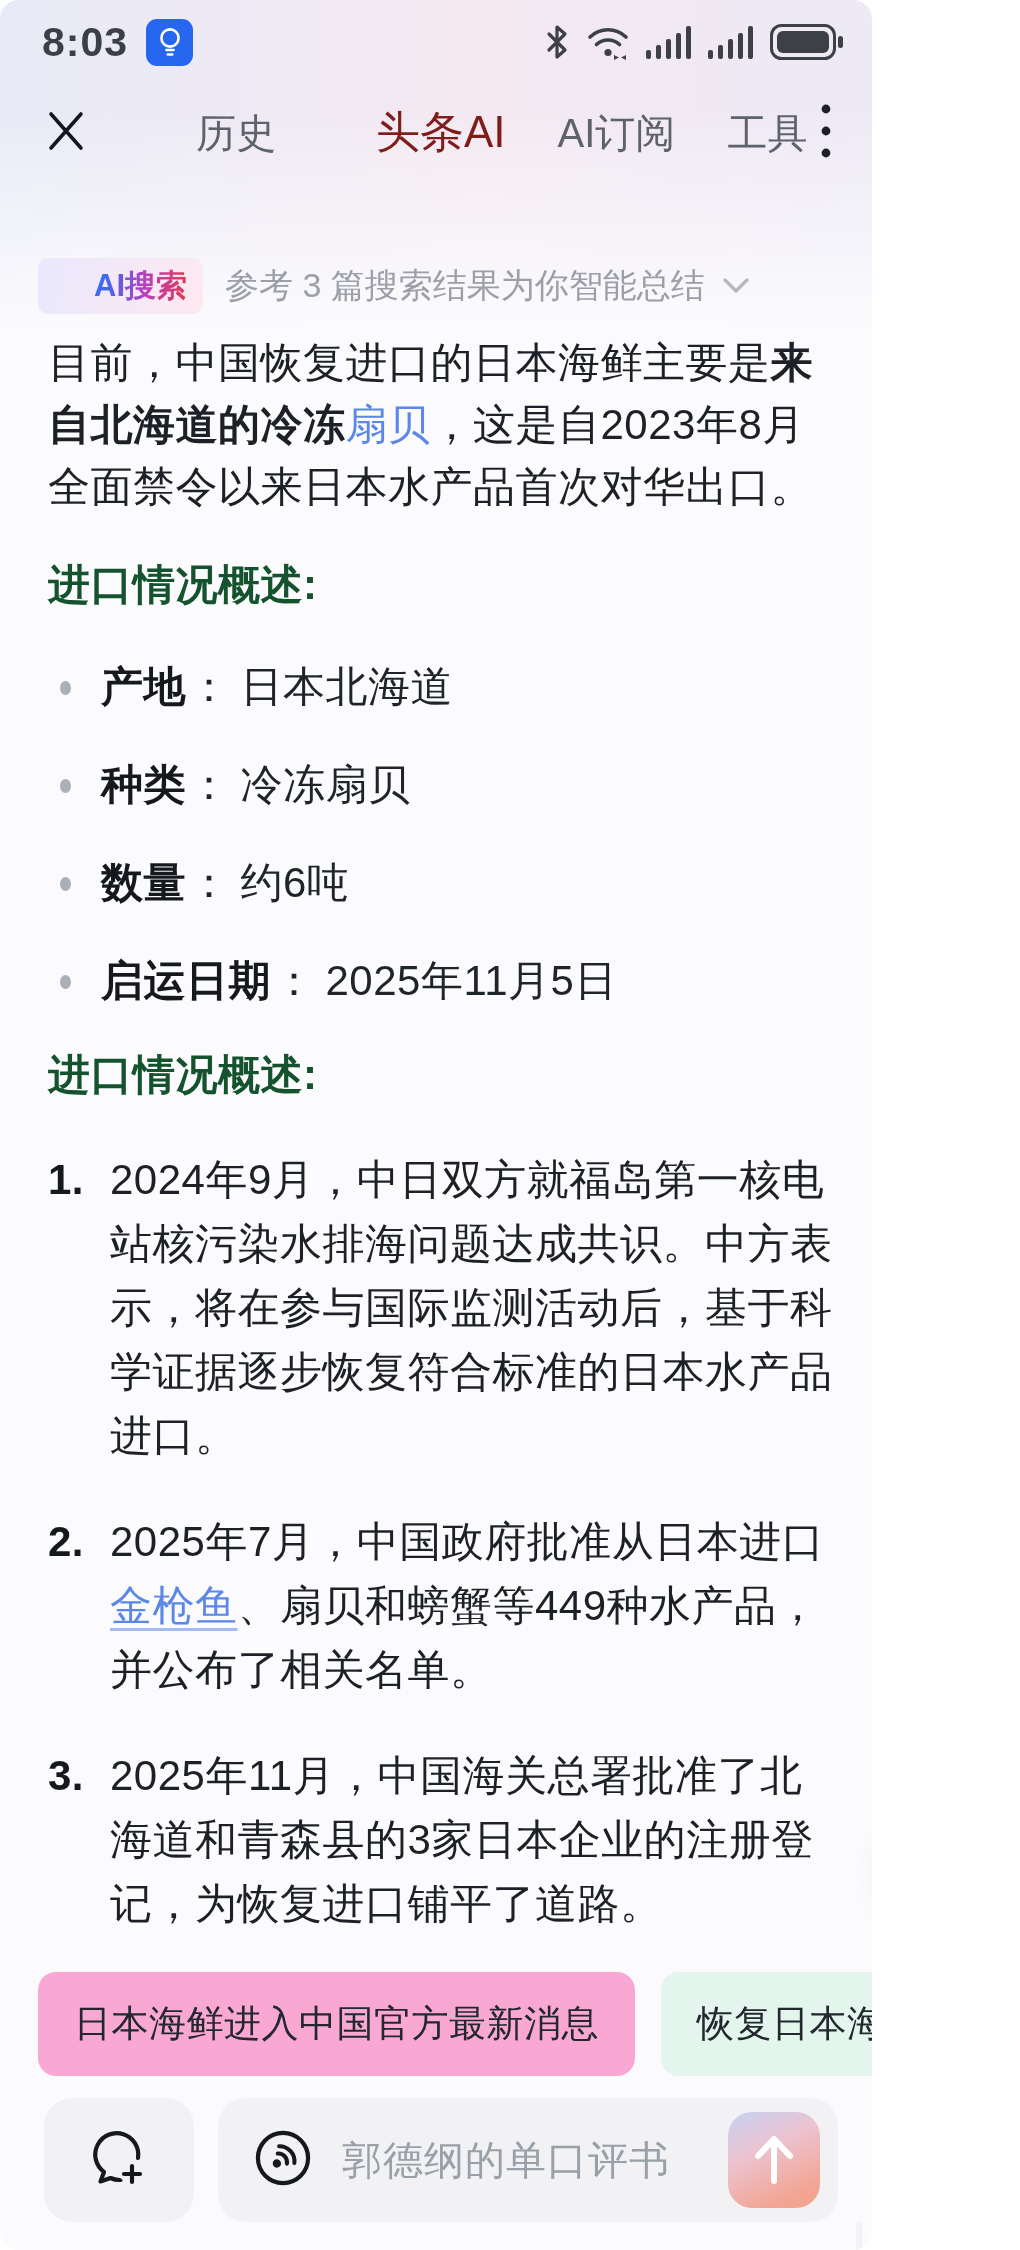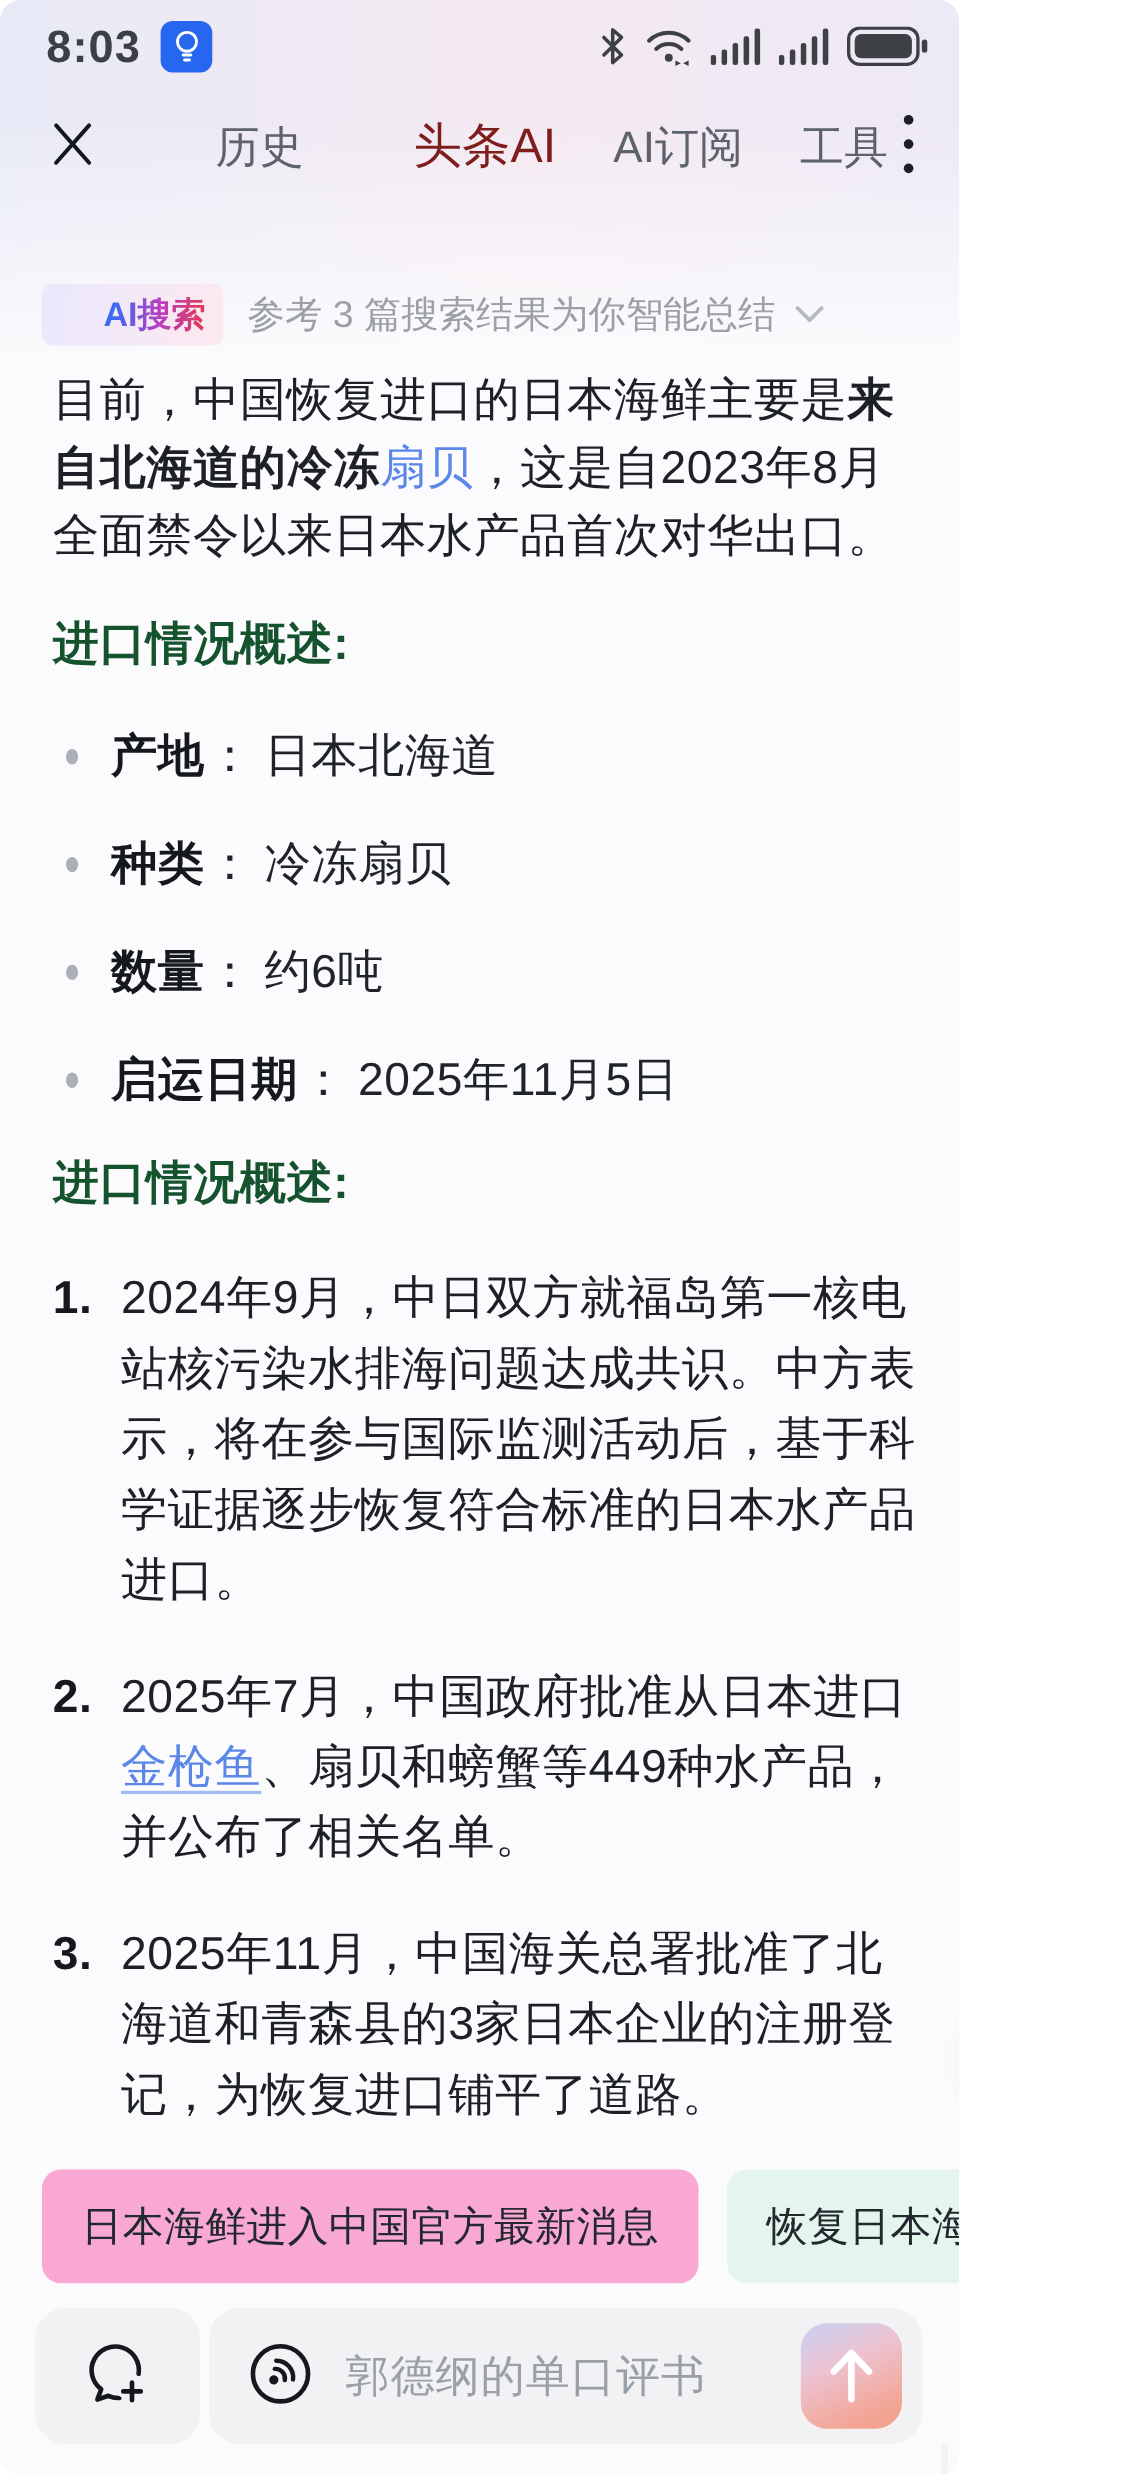--- a/index.html
+++ b/index.html
@@ -59,21 +59,21 @@
                display:flex;align-items:center;justify-content:center;}
 
   
   .chips-row{position:absolute;top:1972px;left:38px;right:0;display:flex;gap:26px;overflow:hidden;}
   .chip{flex:none;border:none;border-radius:18px;padding:27px 36px;font-size:37px;color:#23272e;
         font-family:inherit;white-space:nowrap;letter-spacing:0.5px;}
   .chip-lavender{background:#f9a8d4;}
   .chip-mint{background:#e3f5ec;}
 
   
-  .composer{position:absolute;top:2098px;left:32px;right:34px;display:flex;gap:8px;}
+  .composer{position:absolute;top:2098px;left:44px;right:34px;display:flex;gap:24px;}
   .new-chat-btn{width:150px;height:124px;border-radius:28px;background:#f2f2f5;border:none;
                 display:flex;align-items:center;justify-content:center;}
   .input-pill{flex:1;height:124px;border-radius:28px;background:#f2f2f5;display:flex;align-items:center;
               padding:0 18px 0 34px;box-sizing:border-box;}
   .placeholder{margin-left:28px;font-size:40px;color:#9aa0a8;letter-spacing:1px;}
   .send-btn{margin-left:auto;width:92px;height:96px;border-radius:24px;border:none;
             background:linear-gradient(155deg,#c7d1f4 0%,#ecc3d0 38%,#f2a593 82%,#f3a28e 100%);
             display:flex;align-items:center;justify-content:center;}
 
   .watermark-artifact{position:absolute;left:902px;top:2190px;width:34px;height:60px;border-radius:16px;

